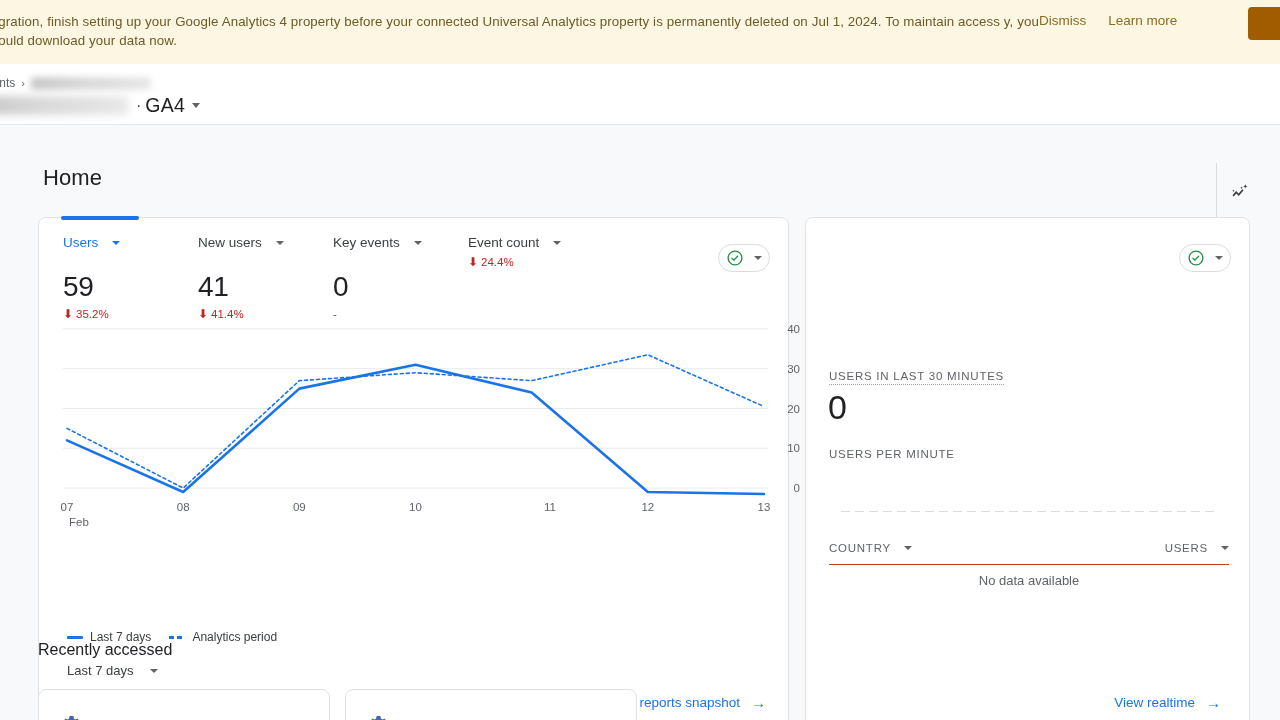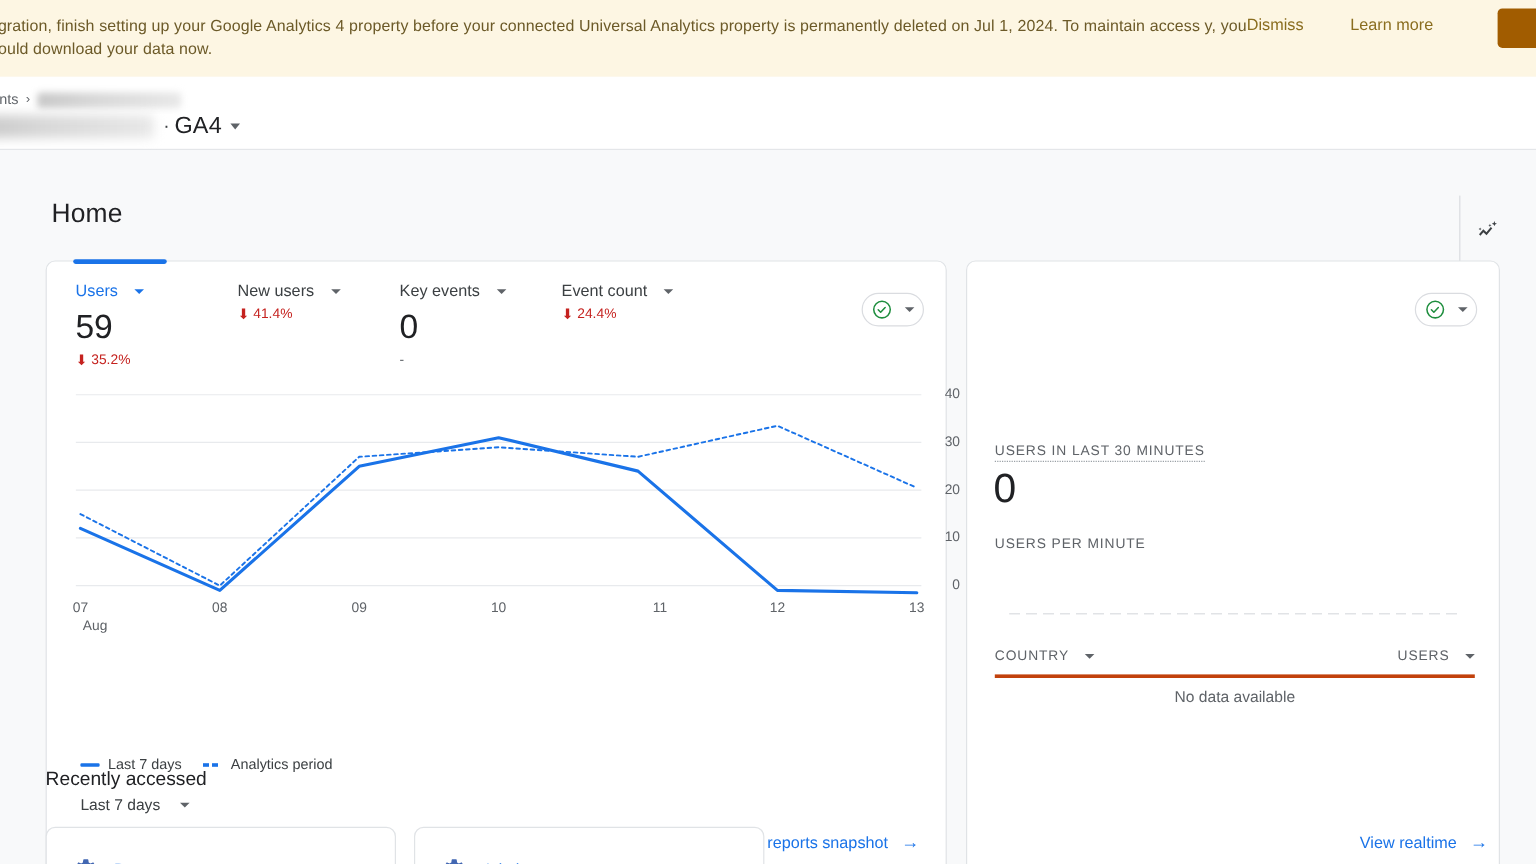--- a/index.html
+++ b/index.html
@@ -23,21 +23,21 @@
     padding: 13px 0 0 0;
     margin-left: -16px;
     font-size: 13.3px;
     line-height: 18.5px;
     color: #6c5a28;
     letter-spacing: .1px;
   }
   .banner-actions {
     display: flex; align-items: center;
     padding-top: 13px;
-    gap: 39px;
+    gap: 22px;
   }
   .banner-link {
     font-size: 13.5px; color: #8a6d1f; font-weight: 500;
     cursor: pointer; white-space: nowrap;
   }
   .banner-cta {
     position: absolute; left: 1248px; top: 7px;
     width: 90px; height: 33px;
     background: #a15c00; border-radius: 4px;
     color: #fff; font-size: 13.5px; font-weight: 500;
@@ -142,21 +142,21 @@
     display: flex; gap: 0;
   }
   .metric { width: 135px; }
   .metric-head {
     display: flex; align-items: center; gap: 7px;
     font-size: 13.5px; color: #3c4043;
   }
   .metric-head.active { color: #1a73e8; }
   .metric-value {
     font-size: 28px; color: #202124; font-weight: 400;
-    margin-top: 8px; line-height: 30px; letter-spacing: -.3px;
+    margin-top: 22px; line-height: 30px; letter-spacing: -.3px;
   }
   .metric-delta {
     font-size: 11.5px; color: #c5221f; font-weight: 500;
     margin-top: 6px; display: flex; align-items: center; gap: 3px;
   }
   .metric-delta.none { color: #5f6368; }
   .arrow-down { font-size: 12px; line-height: 1; }
 
   .status-pill {
     position: absolute; right: 18px; top: 26px;
@@ -200,21 +200,21 @@
     display: flex; align-items: center; gap: 9px;
     font-size: 13px; color: #3c4043; cursor: pointer;
   }
 
   .card-link {
     position: absolute; bottom: 18px;
     display: flex; align-items: center; gap: 11px;
     font-size: 13.5px; color: #1a73e8; font-weight: 500; cursor: pointer;
   }
   #reports-link { right: 22px; }
-  #realtime-link { right: 9px; align-items: center; }
+  #realtime-link { right: 28px; align-items: center; }
   .arrow-right { font-size: 15px; line-height: 1; }
 
   
   .rt-label {
     position: absolute; left: 23px; top: 152px;
     font-size: 11.5px; color: #5f6368; letter-spacing: .75px;
     font-weight: 500;
     border-bottom: 1px dotted #9aa0a6; padding-bottom: 2px;
   }
   .rt-value {
@@ -227,21 +227,21 @@
   }
   .rt-spark {
     position: absolute; left: 35px; top: 293px;
     width: 375px; height: 1px;
     background: repeating-linear-gradient(90deg,#dadce0 0 9px,transparent 9px 14px);
   }
   .rt-table-head {
     position: absolute; left: 23px; top: 313px;
     width: 400px; height: 34px;
     display: flex; align-items: center; justify-content: space-between;
-    border-bottom: 3px solid #c2410c;
+    border-bottom: 1px solid #c2410c;
   }
   .th {
     display: flex; align-items: center; gap: 6px;
     font-size: 11.5px; color: #5f6368; letter-spacing: .75px; font-weight: 500;
     cursor: pointer;
   }
   .rt-nodata {
     position: absolute; left: 23px; top: 355px; width: 400px;
     text-align: center; font-size: 13px; color: #5f6368;
   }
@@ -324,20 +324,21 @@
           <span class="arrow-down">⬇</span>
           <span>35.2%</span>
         </div>
       </div>
 
       <div class="metric">
         <div class="metric-head">
           <span>New users</span>
           <span class="caret sm"></span>
         </div>
+        <div class="metric-value">41</div>
         <div class="metric-delta">
           <span class="arrow-down">⬇</span>
           <span>41.4%</span>
         </div>
       </div>
 
       <div class="metric">
         <div class="metric-head">
           <span>Key events</span>
           <span class="caret sm"></span>
@@ -386,21 +387,21 @@
       </div>
     <div class="x-labels" id="x-labels">
         <div class="x-label" style="left: 4px;">07</div>
         <div class="x-label" style="left: 120.167px;">08</div>
         <div class="x-label" style="left: 236.333px;">09</div>
         <div class="x-label" style="left: 352.5px;">10</div>
         <div class="x-label" style="left: 487px; text-align: right;">11</div>
         <div class="x-label" style="left: 584.833px;">12</div>
         <div class="x-label" style="left: 701px;">13</div>
       </div>
-    <div class="x-sub">Aug</div>
+    <div class="x-sub">Feb</div>
 
     <div class="legend">
       <div class="legend-item">
         <span class="swatch-solid"></span>
         <span>Last 7 days</span>
       </div>
       <div class="legend-item">
         <span class="swatch-dash"></span>
         <span>Analytics period</span>
       </div>

